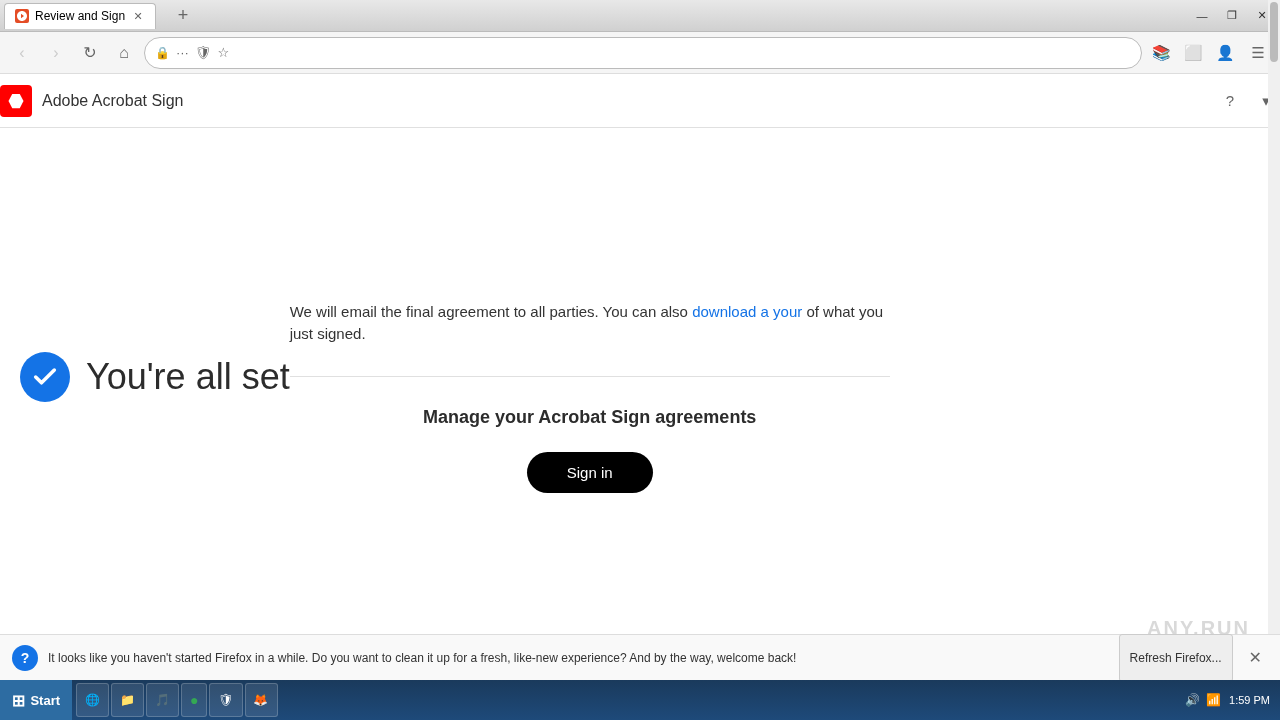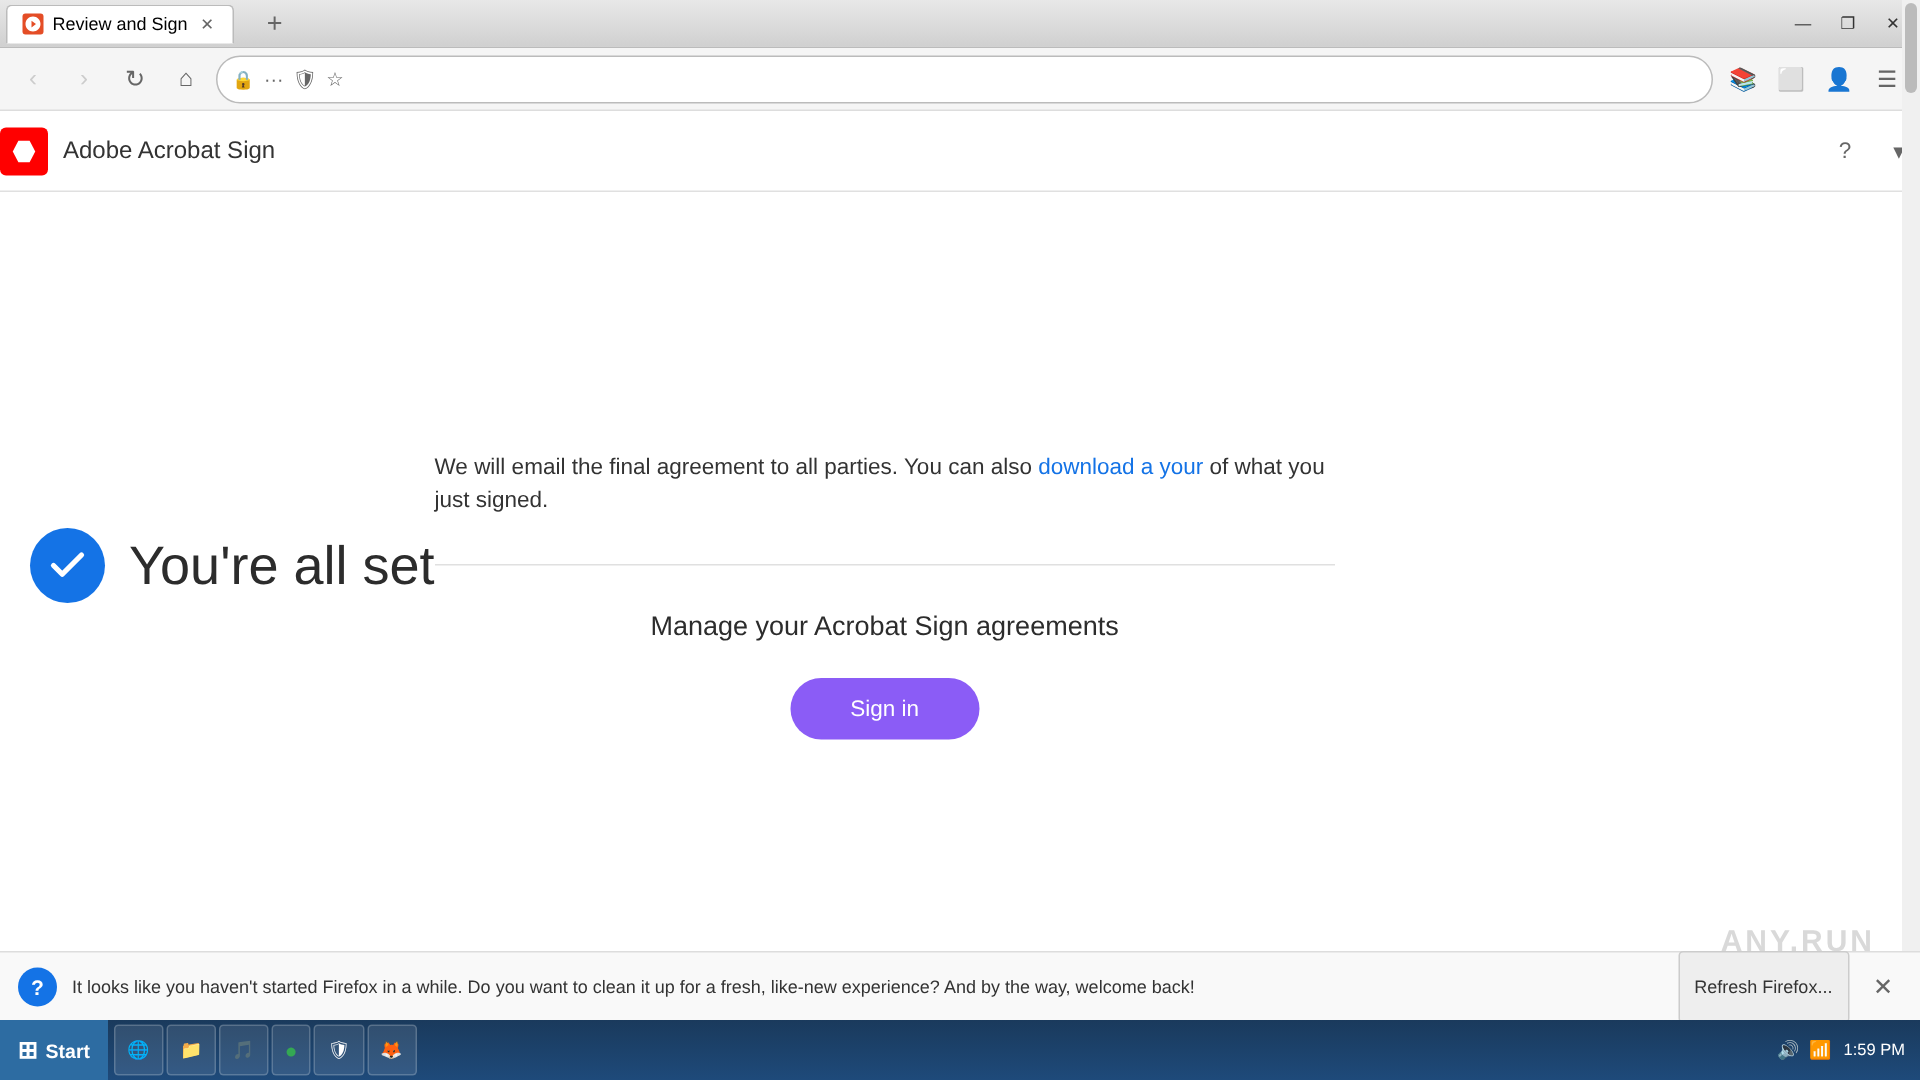--- a/index.html
+++ b/index.html
@@ -247,26 +247,26 @@
       margin: 30px 0;
     }
 
     .manage-section {
       text-align: center;
       max-width: 600px;
       width: 100%;
     }
     .manage-title {
       font-size: 18px;
-      font-weight: 400;
+      font-weight: 700;
       color: #2c2c2c;
       margin-bottom: 24px;
     }
     .sign-in-btn {
-      background: #8b5cf6;
+      background: #000000;
       color: white;
       border: none;
       border-radius: 24px;
       padding: 12px 40px;
       font-size: 15px;
       cursor: pointer;
       display: inline-block;
     }
 
     

